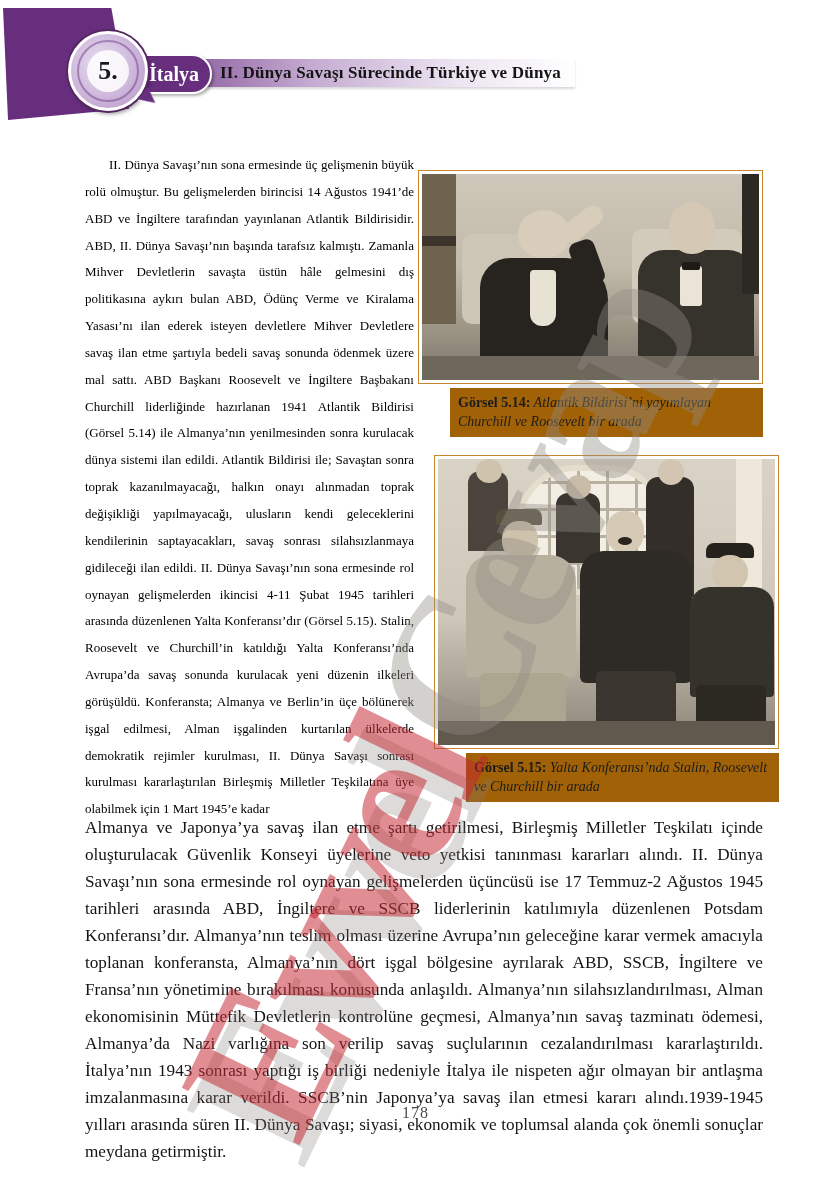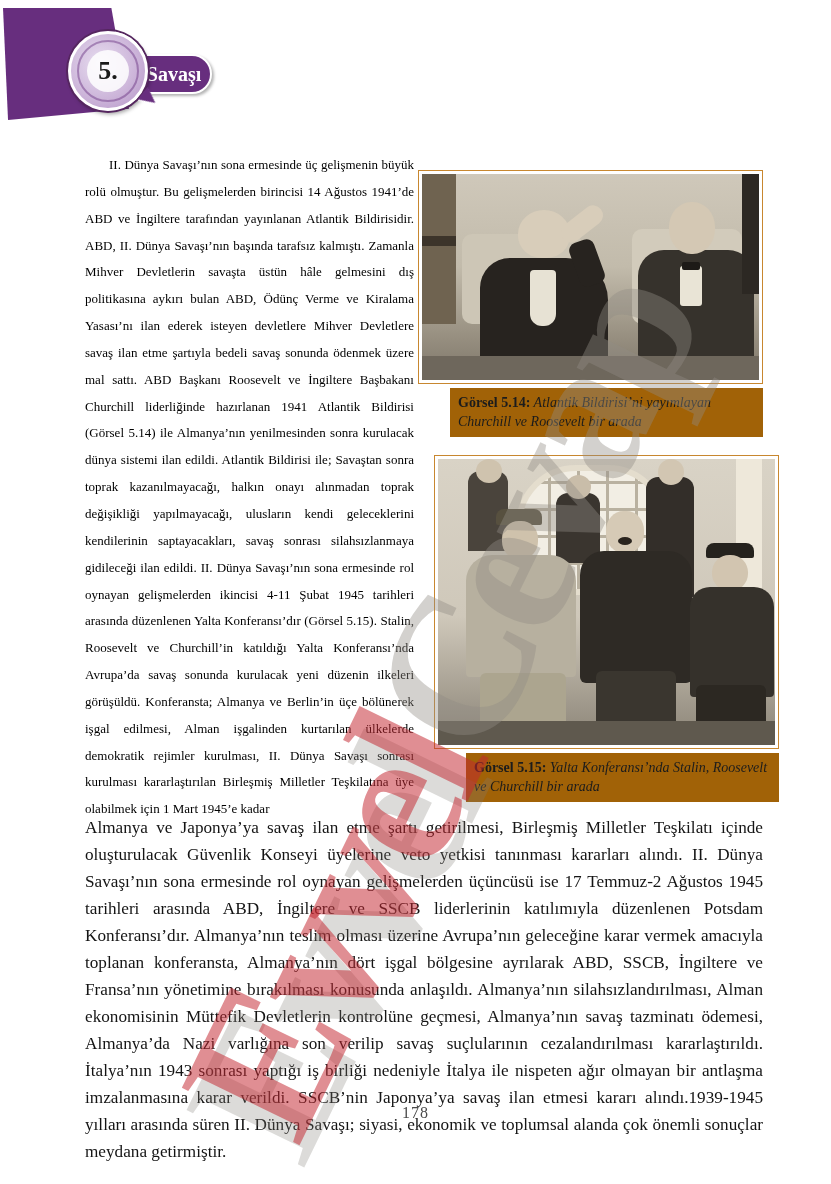--- a/index.html
+++ b/index.html
@@ -140,22 +140,25 @@
     position:absolute;left:0;top:1104px;width:100%;text-align:center;
     font-size:16px;color:#4a4a4a;letter-spacing:1px;
   }
 </style>
 </head>
 <body>
 
 <div class="page">
 
   <div class="corner-shape"></div>
+  <div class="unit-bar">
+    <span class="bar-title">II. Dünya Savaşı Sürecinde Türkiye ve Dünya</span>
+  </div>
   <div class="unit-pill">
-    <span>Savaşı</span>
+    <span>İtalya</span>
   </div>
   <div class="unit-emblem">
     <div class="ring"></div>
     <div class="num">5.</div>
     <div class="arrow"></div>
   </div>
 
 
   <div class="col-par">II. Dünya Savaşı’nın sona ermesinde üç gelişmenin büyük rolü olmuştur. Bu gelişmelerden birincisi 14 Ağustos 1941’de ABD ve İngiltere tarafından yayınlanan Atlantik Bildirisidir. ABD, II. Dünya Savaşı’nın başında tarafsız kalmıştı. Zamanla Mihver Devletlerin savaşta üstün hâle gelmesini dış politikasına aykırı bulan ABD, Ödünç Verme ve Kiralama Yasası’nı ilan ederek isteyen devletlere Mihver Devletlere savaş ilan etme şartıyla bedeli savaş sonunda ödenmek üzere mal sattı. ABD Başkanı Roosevelt ve İngiltere Başbakanı Churchill liderliğinde hazırlanan 1941 Atlantik Bildirisi (Görsel 5.14) ile Almanya’nın yenilmesinden sonra kurulacak dünya sistemi ilan edildi. Atlantik Bildirisi ile; Savaştan sonra toprak kazanılmayacağı, halkın onayı alınmadan toprak değişikliği yapılmayacağı, ulusların kendi geleceklerini kendilerinin saptayacakları, savaş sonrası silahsızlanmaya gidileceği ilan edildi. II. Dünya Savaşı’nın sona ermesinde rol oynayan gelişmelerden ikincisi 4-11 Şubat 1945 tarihleri arasında düzenlenen Yalta Konferansı’dır (Görsel 5.15). Stalin, Roosevelt ve Churchill’in katıldığı Yalta Konferansı’nda Avrupa’da savaş sonunda kurulacak yeni düzenin ilkeleri görüşüldü. Konferansta; Almanya ve Berlin’in üçe bölünerek işgal edilmesi, Alman işgalinden kurtarılan ülkelerde demokratik rejimler kurulması, II. Dünya Savaşı sonrası kurulması kararlaştırılan Birleşmiş Milletler Teşkilatına üye olabilmek için 1 Mart 1945’e kadar</div>
 

